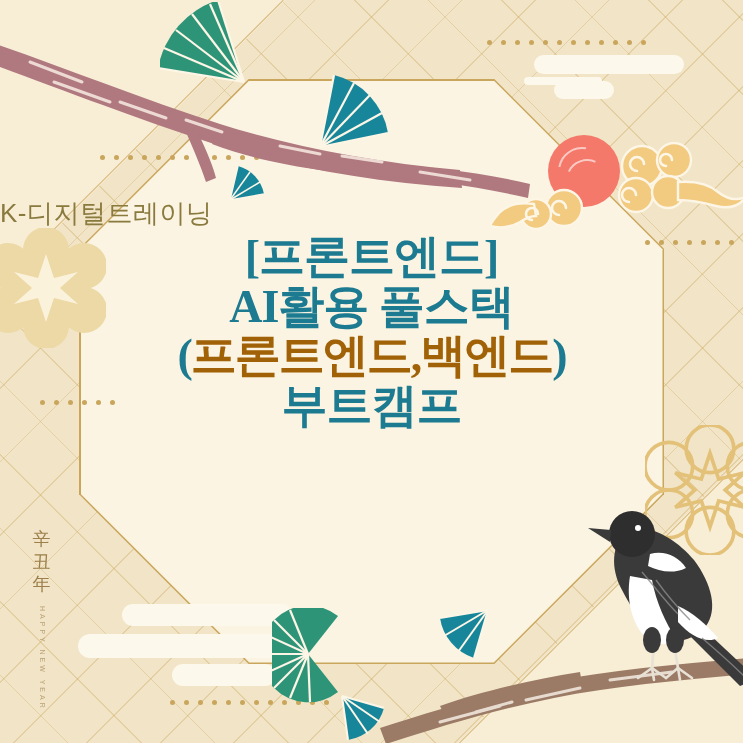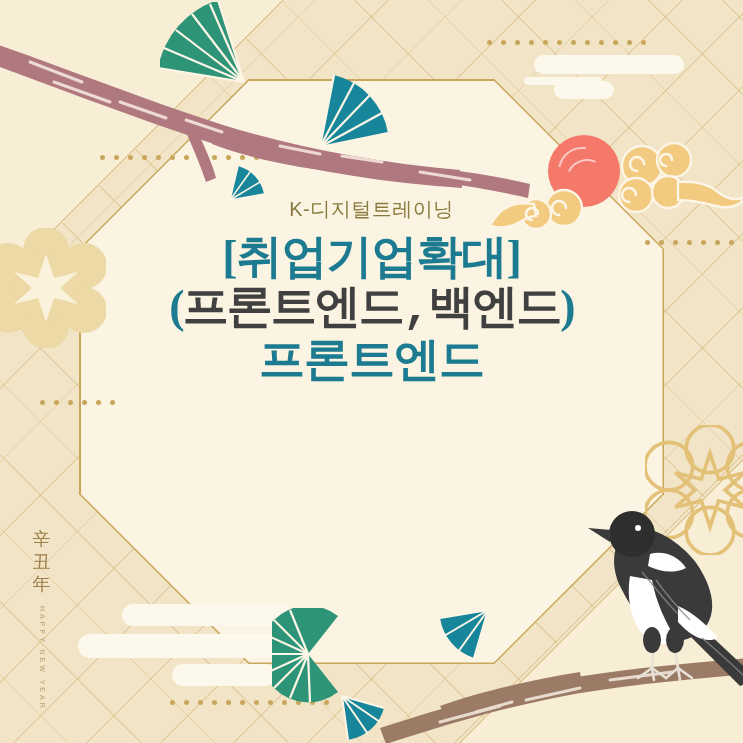--- a/index.html
+++ b/index.html
@@ -92,34 +92,34 @@
   
   .flower{position:absolute;}
 
   
   .content{
     position:absolute;left:0;top:0;width:743px;height:743px;
     display:flex;flex-direction:column;align-items:center;
     pointer-events:none;
   }
   .kicker{
-    position:absolute;top:196px;left:0;right:0;text-align:center;
+    position:absolute;top:196px;left:0;right:0;
     font-family:"Liberation Sans","DejaVu Sans",sans-serif;
-    font-size:20px;letter-spacing:.5px;color:#8a7a3e;font-weight:500;
+    font-size:26px;letter-spacing:.5px;color:#8a7a3e;font-weight:500;
   }
   .headline{
     position:absolute;top:232px;left:0;right:0;text-align:center;
     font-family:"Liberation Serif","DejaVu Serif",serif;
     font-weight:700;line-height:1.08;
   }
   .hl-line{display:block;font-size:46px;white-space:nowrap;}
   .hl-l1{color:#1c7a91;letter-spacing:-1px;}
   .hl-l2{color:#1c7a91;letter-spacing:-1px;}
   .hl-l3{color:#1c7a91;letter-spacing:-2px;}
-  .hl-l3 .inner{color:#404040;font-family:Liberation Mono, monospace;}
+  .hl-l3 .inner{color:#a16207;}
   .hl-l4{color:#1c7a91;letter-spacing:-1px;}
   .hl-l5{color:#1c7a91;letter-spacing:-2px;}
   .hl-l5 .inner{color:#b9798a;}
 
   .contact{
     position:absolute;top:539px;left:0;right:0;text-align:center;
     font-family:"Liberation Sans","DejaVu Sans",sans-serif;
     font-size:21px;color:#9a8544;letter-spacing:.6px;
   }
 
@@ -463,23 +463,24 @@
       <ellipse cx="70" cy="142" rx="9" ry="13" fill="#3a3a3a"></ellipse>
       <ellipse cx="93" cy="142" rx="9" ry="13" fill="#3a3a3a"></ellipse>
     </svg>
   </div>
 
   <div class="content">
 
     <div class="kicker">K-디지털트레이닝</div>
 
     <div class="headline">
-      <span class="hl-line hl-l1">[취업기업확대]</span>
+      <span class="hl-line hl-l1">[프론트엔드]</span>
+      <span class="hl-line hl-l2">AI활용 풀스택</span>
       <span class="hl-line hl-l3"><span>(</span><span class="inner">프론트엔드,백엔드</span><span>)</span></span>
-      <span class="hl-line hl-l4">프론트엔드</span>
+      <span class="hl-line hl-l4">부트캠프</span>
     </div>
 
   </div>
 
   <div class="sidestamp">
     <div class="cjk">
       <div>辛</div>
       <div>丑</div>
       <div>年</div>
     </div>

